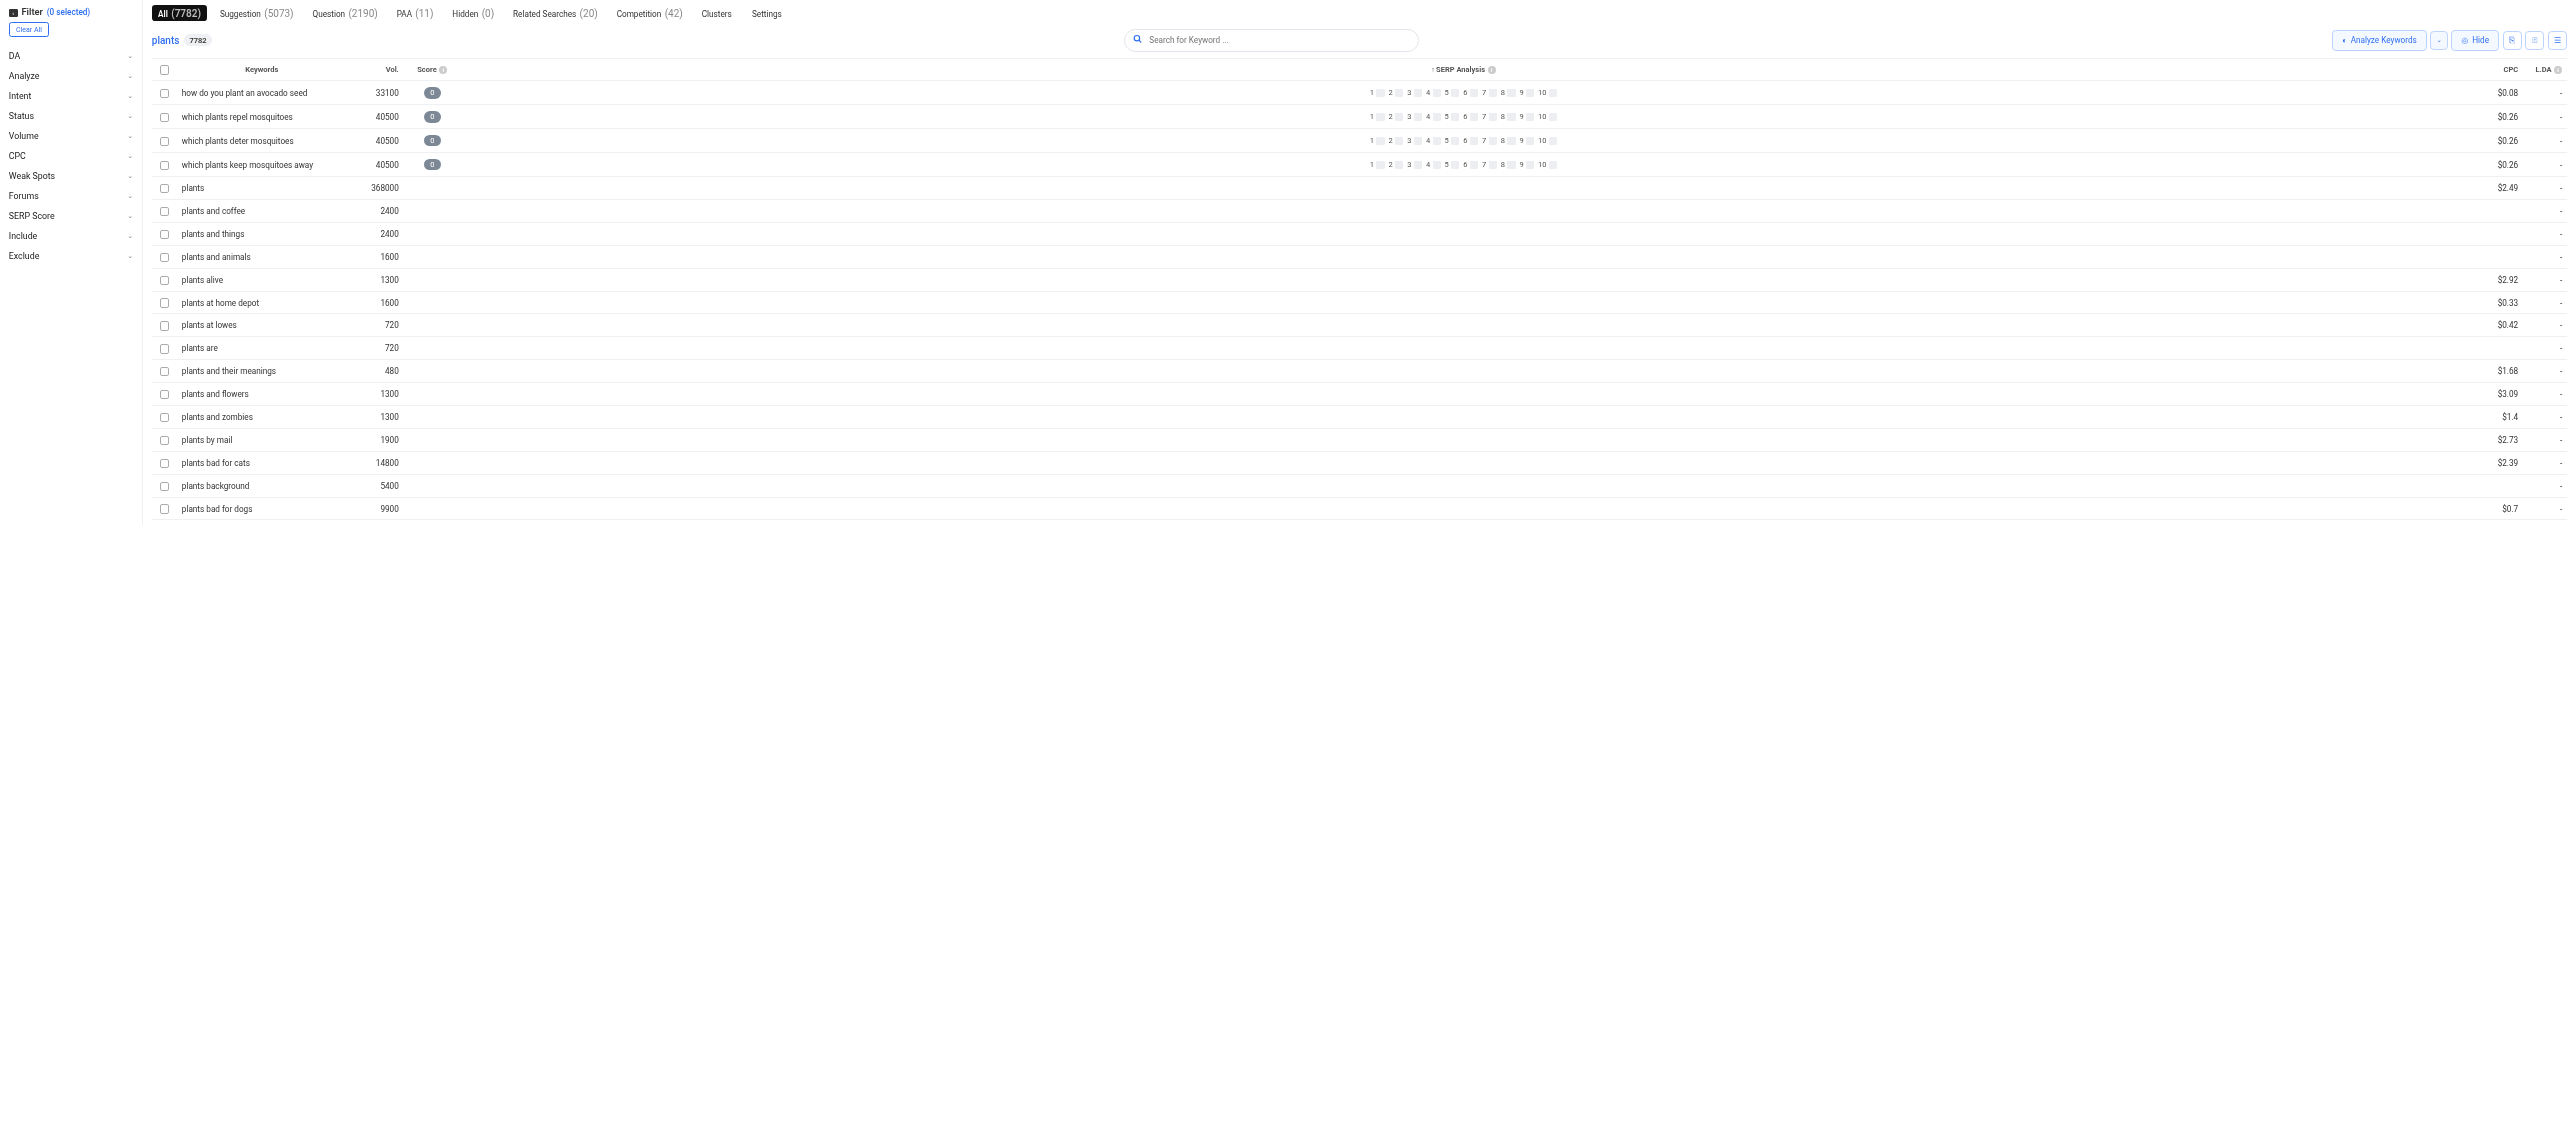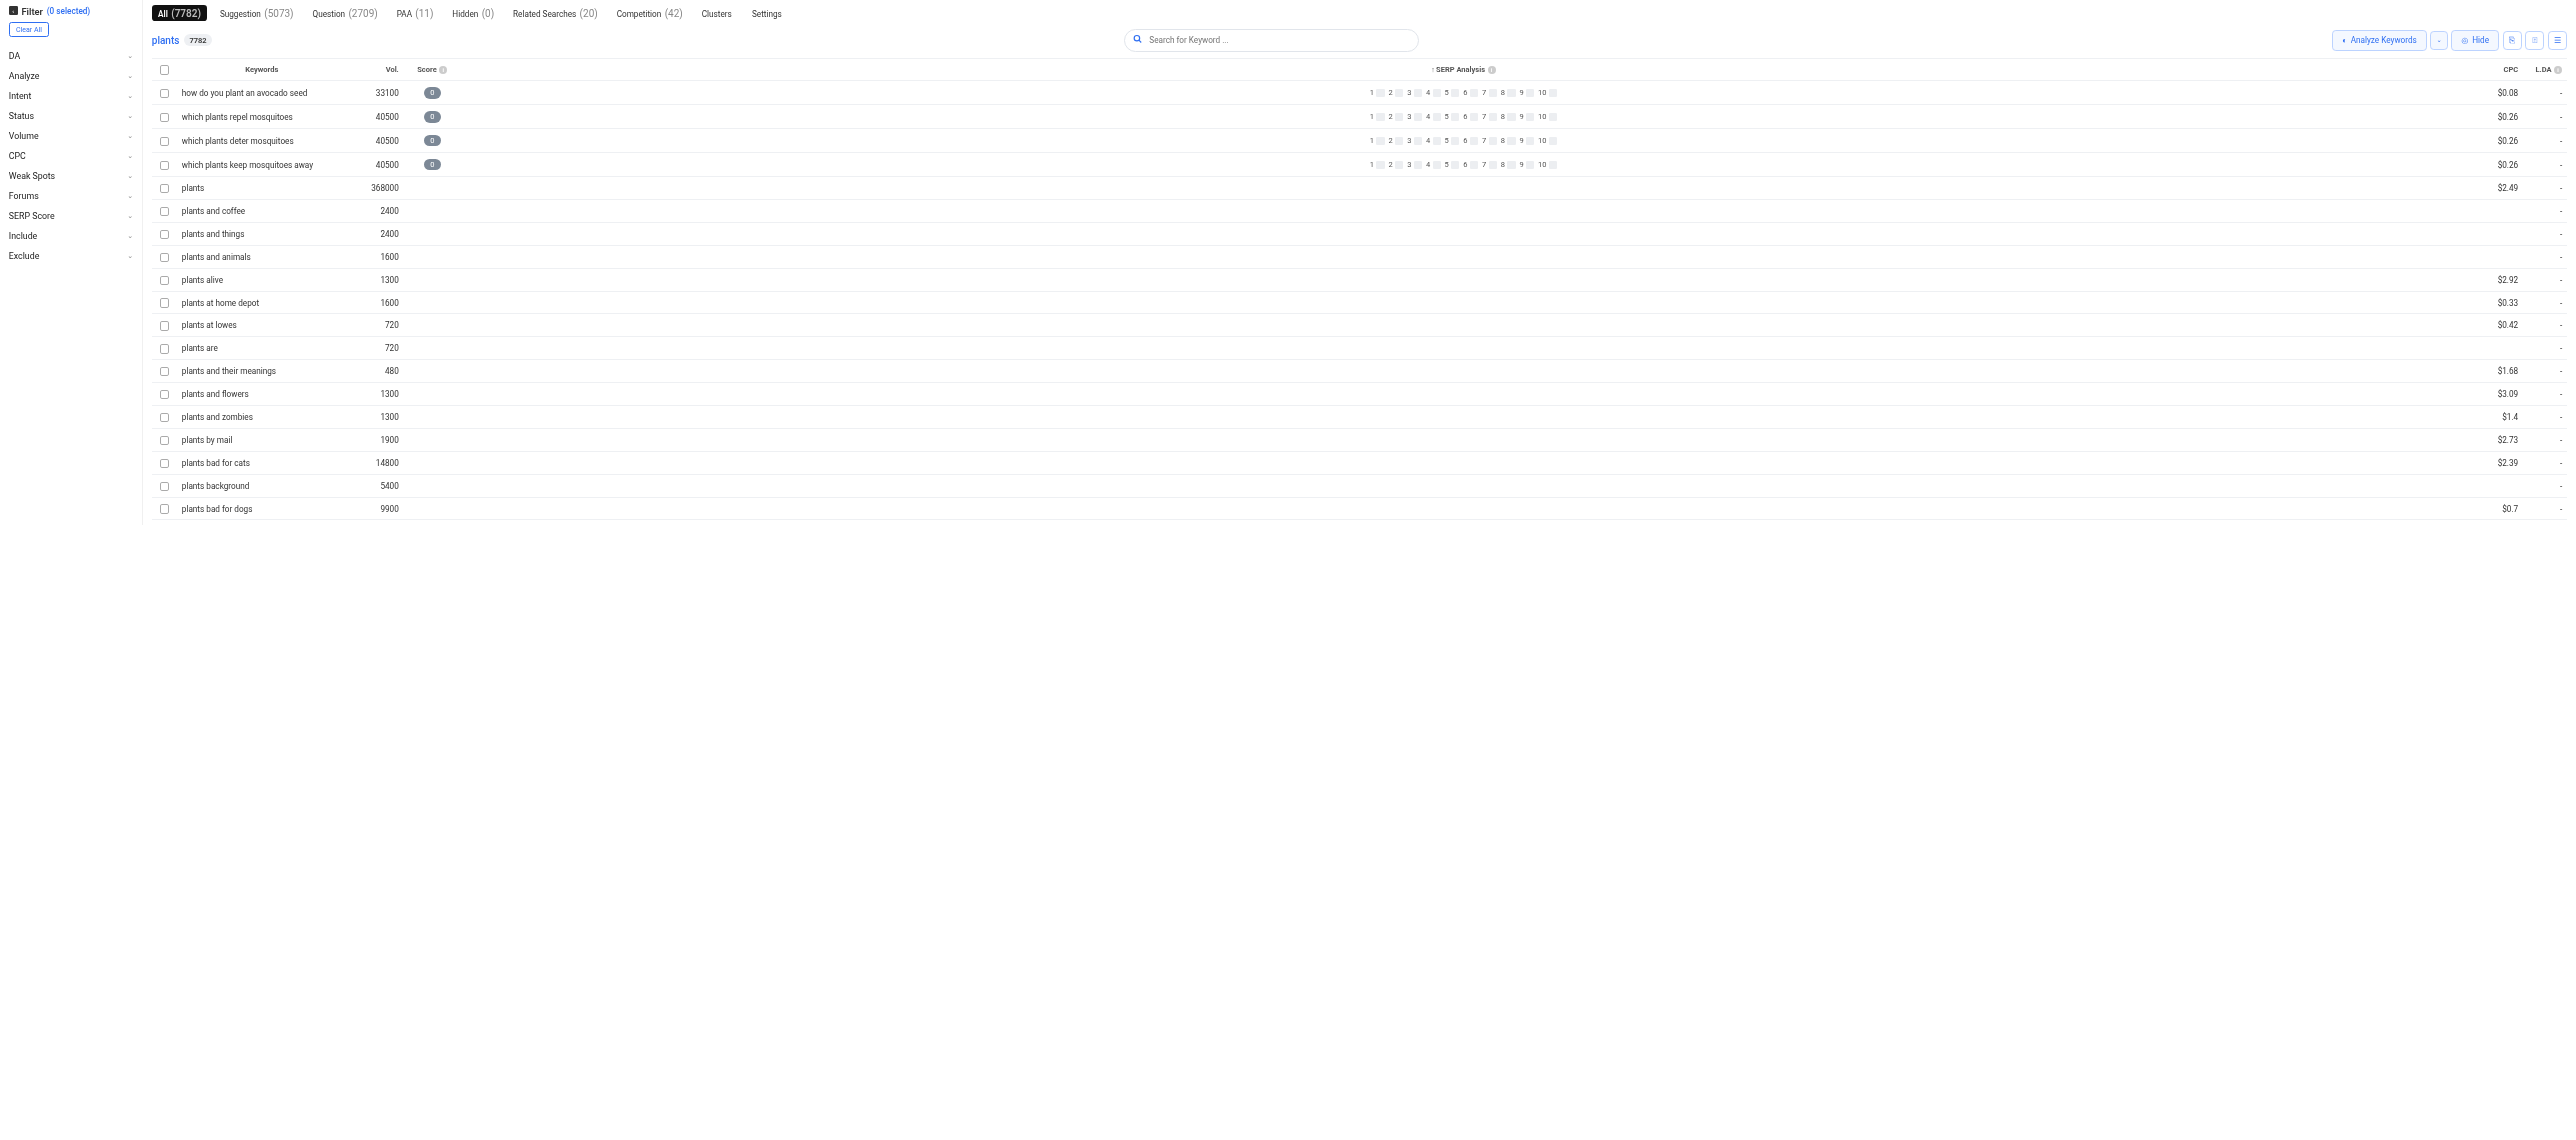--- a/index.html
+++ b/index.html
@@ -1,18 +1,18 @@
 <!DOCTYPE html>
 <html style="font-size:10px"><head>
 <meta charset="utf-8">
 <style>
 *{box-sizing:border-box;margin:0;padding:0;font-family:-apple-system,BlinkMacSystemFont,"Segoe UI",Roboto,sans-serif}
 body{background:#fff;color:#333;font-size:8.2px;display:flex}
 .sidebar{width:143px;min-width:143px;padding:6.3px 8.8px;border-right:0.6px solid #f0f0f0}
-.filter-header{display:flex;align-items:flex-start;gap:3.8px;font-size:9.4px;font-weight:600;margin-bottom:5px}
+.filter-header{display:flex;align-items:flex-end;gap:3.8px;font-size:9.4px;font-weight:600;margin-bottom:5px}
 .filter-header .sel{color:#2f6ff2;font-weight:500;font-size:8.2px}
 .chev-icon{width:8.8px;height:8.8px;display:inline-flex;align-items:center;justify-content:center;background:#333;color:#fff;border-radius:1.3px;font-size:5.7px}
 .clear-btn{border:0.6px solid #2f6ff2;color:#2f6ff2;background:#fff;padding:2.5px 6.3px;border-radius:2.5px;font-size:7px;cursor:pointer;margin-bottom:8.8px}
 .filter-item{display:flex;justify-content:space-between;align-items:center;padding:5px 0;cursor:pointer;font-size:8.8px;color:#222}
 .filter-item .chev{color:#888;font-size:7px}
 .main{flex:1;padding:5px 8.8px}
 .tabs{display:flex;gap:6.3px;align-items:center;font-size:8.2px;margin-bottom:7.5px;flex-wrap:wrap}
 .tab{padding:2.5px 6.3px;border-radius:3.1px;cursor:pointer;color:#333}
 .tab.active{background:#111;color:#fff;font-weight:600}
 .tab .cnt{font-size:10px;color:#888;margin-left:1.3px}
@@ -105,21 +105,21 @@
         <span>Exclude</span>
         <span class="chev">⌄</span>
       </div>
     </div>
 </div>
 
 <div class="main">
   <div class="tabs" id="tabs">
       <div class="tab active"><span>All</span> <span class="cnt">(7782)</span></div>
       <div class="tab"><span>Suggestion</span> <span class="cnt">(5073)</span></div>
-      <div class="tab"><span>Question</span> <span class="cnt">(2709)</span></div>
+      <div class="tab"><span>Question</span> <span class="cnt">(2190)</span></div>
       <div class="tab"><span>PAA</span> <span class="cnt">(11)</span></div>
       <div class="tab"><span>Hidden</span> <span class="cnt">(0)</span></div>
       <div class="tab"><span>Related Searches</span> <span class="cnt">(20)</span></div>
       <div class="tab"><span>Competition</span> <span class="cnt">(42)</span></div>
       <div class="tab"><span>Clusters</span> <span class="cnt"></span></div>
       <div class="tab"><span>Settings</span> <span class="cnt"></span></div>
     </div>
 
   <div class="toolbar">
     <div class="kw-head">

